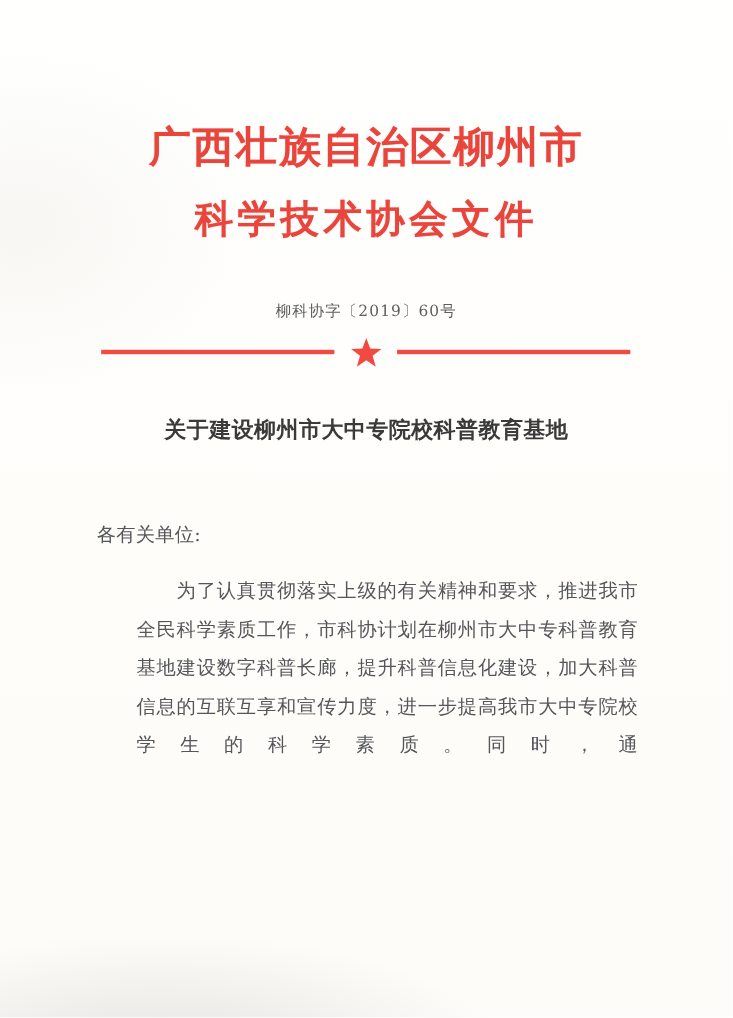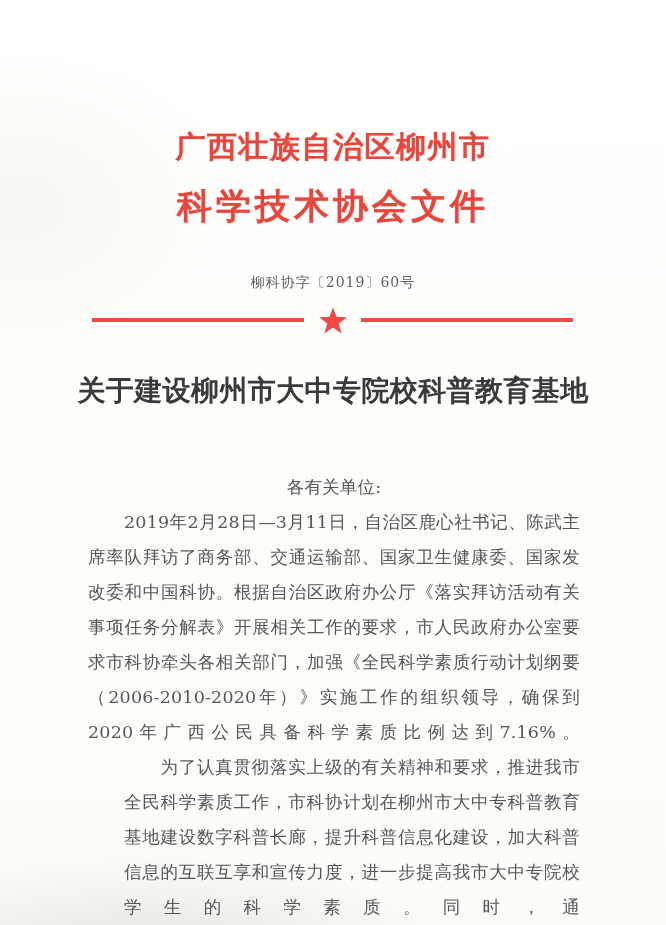--- a/index.html
+++ b/index.html
@@ -29,27 +29,26 @@
   .letterhead {
     position: absolute;
     left: 0;
     right: 0;
     top: 118px;
     text-align: center;
   }
 
   .org-name {
     color: #e8453c;
-    font-family: Liberation Sans, sans-serif;
+    font-family: Liberation Mono, monospace;
     font-weight: bold;
-    font-size: 30px;
+    font-size: 38px;
     letter-spacing: 1.5px;
     line-height: 1;
     text-shadow: 0 0 1px rgba(232,69,60,0.45);
-    margin-top: 14px;
   }
 
   .doc-type {
     color: #e8453c;
     font-family: "DejaVu Serif", "Liberation Serif", serif;
     font-weight: bold;
     font-size: 35px;
     letter-spacing: 4px;
     line-height: 1;
     margin-top: 26px;
@@ -101,21 +100,21 @@
   
   .doc-title {
     position: absolute;
     left: 0;
     right: 0;
     top: 374px;
     text-align: center;
     color: #3a3a3a;
     font-family: "DejaVu Serif", "Liberation Serif", serif;
     font-weight: bold;
-    font-size: 28px;
+    font-size: 20px;
     line-height: 33px;
     letter-spacing: 0.4px;
   }
 
   .doc-title .line { display: block; }
 
   
   .body-block {
     position: absolute;
     left: 88px;
@@ -123,22 +122,21 @@
     width: 492px;
     color: #55565a;
     font-family: "DejaVu Serif", "Liberation Serif", serif;
     font-size: 17.5px;
     line-height: 35px;
     letter-spacing: 0.2px;
   }
 
   .salutation {
     display: block;
-    margin-bottom: 0;
-    text-align: center;
+    margin-bottom: 16px;
   }
 
   .para {
     display: block;
     text-align: justify;
     text-align-last: justify;
     text-justify: inter-character;
     white-space: pre-wrap;
   }
 
@@ -171,17 +169,16 @@
       <polygon points="50,4 61.8,35.9 96,37.2 69.2,58.4 78.5,91.4 50,71.5 21.5,91.4 30.8,58.4 4,37.2 38.2,35.9" fill="#f04a42"></polygon>
     </svg>
   </div>
 
   <div class="doc-title">
     <span class="line">关于建设柳州市大中专院校科普教育基地</span>
   </div>
 
   <div class="body-block">
     <span class="salutation">各有关单位:</span>
-    <span class="para">　　2019年2月28日—3月11日，自治区鹿心社书记、陈武主席率队拜访了商务部、交通运输部、国家卫生健康委、国家发改委和中国科协。根据自治区政府办公厅《落实拜访活动有关事项任务分解表》开展相关工作的要求，市人民政府办公室要求市科协牵头各相关部门，加强《全民科学素质行动计划纲要（2006-2010-2020年）》实施工作的组织领导，确保到2020年广西公民具备科学素质比例达到7.16%。</span>
     <span class="para last">　　为了认真贯彻落实上级的有关精神和要求，推进我市全民科学素质工作，市科协计划在柳州市大中专科普教育基地建设数字科普长廊，提升科普信息化建设，加大科普信息的互联互享和宣传力度，进一步提高我市大中专院校学生的科学素质。同时，通</span>
   </div>
 
 </div>
 
 </body></html>

